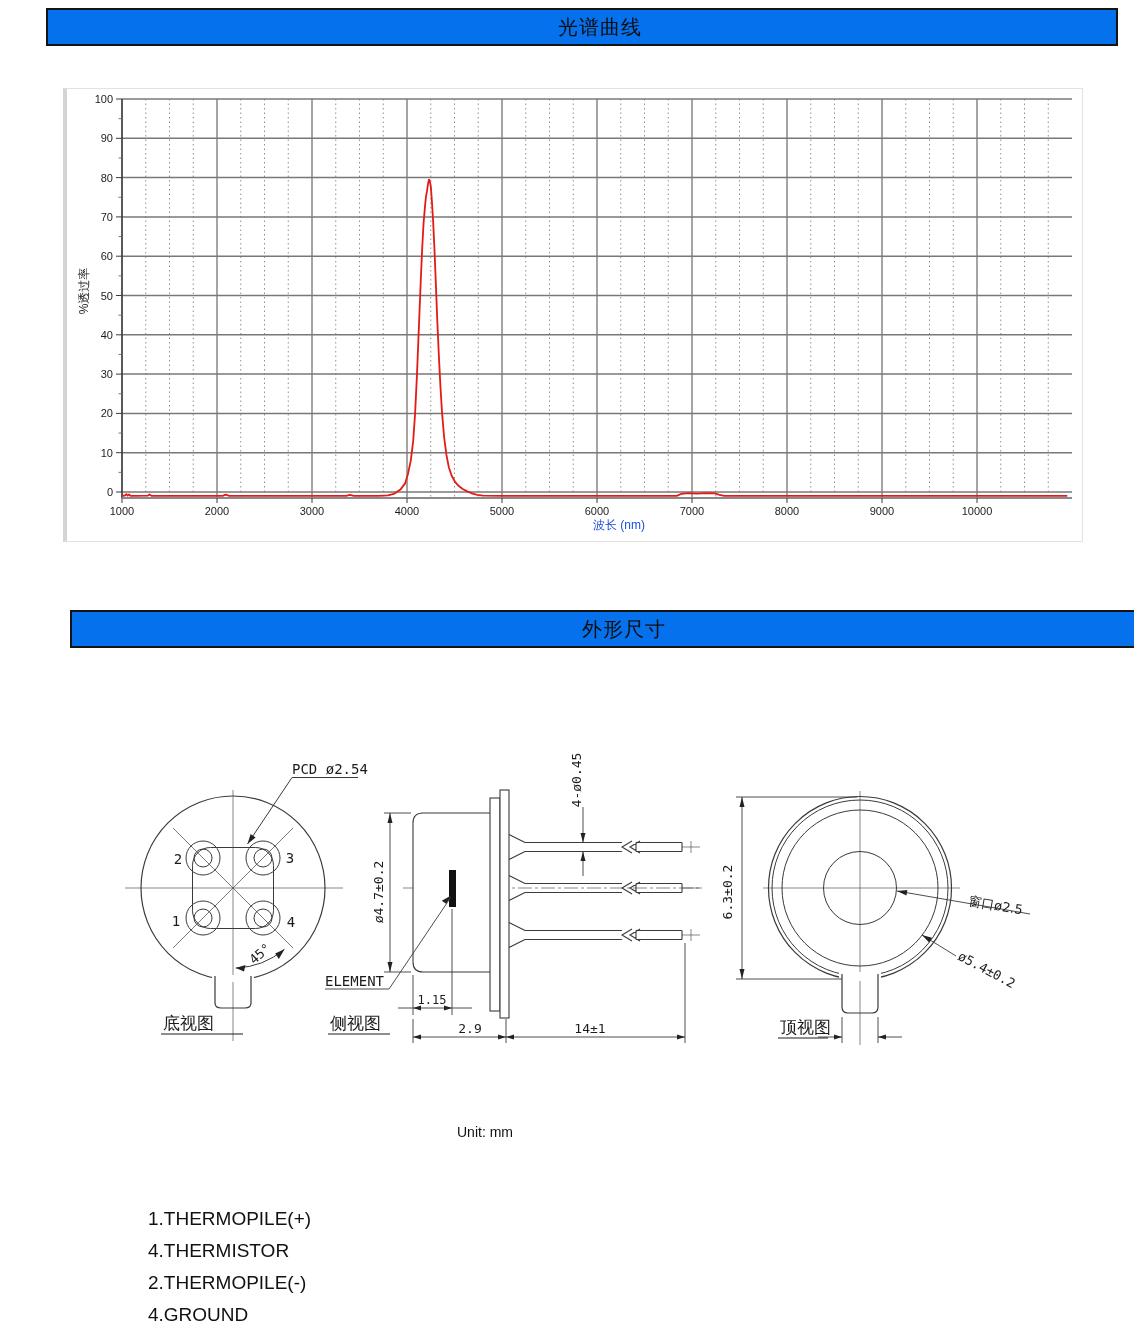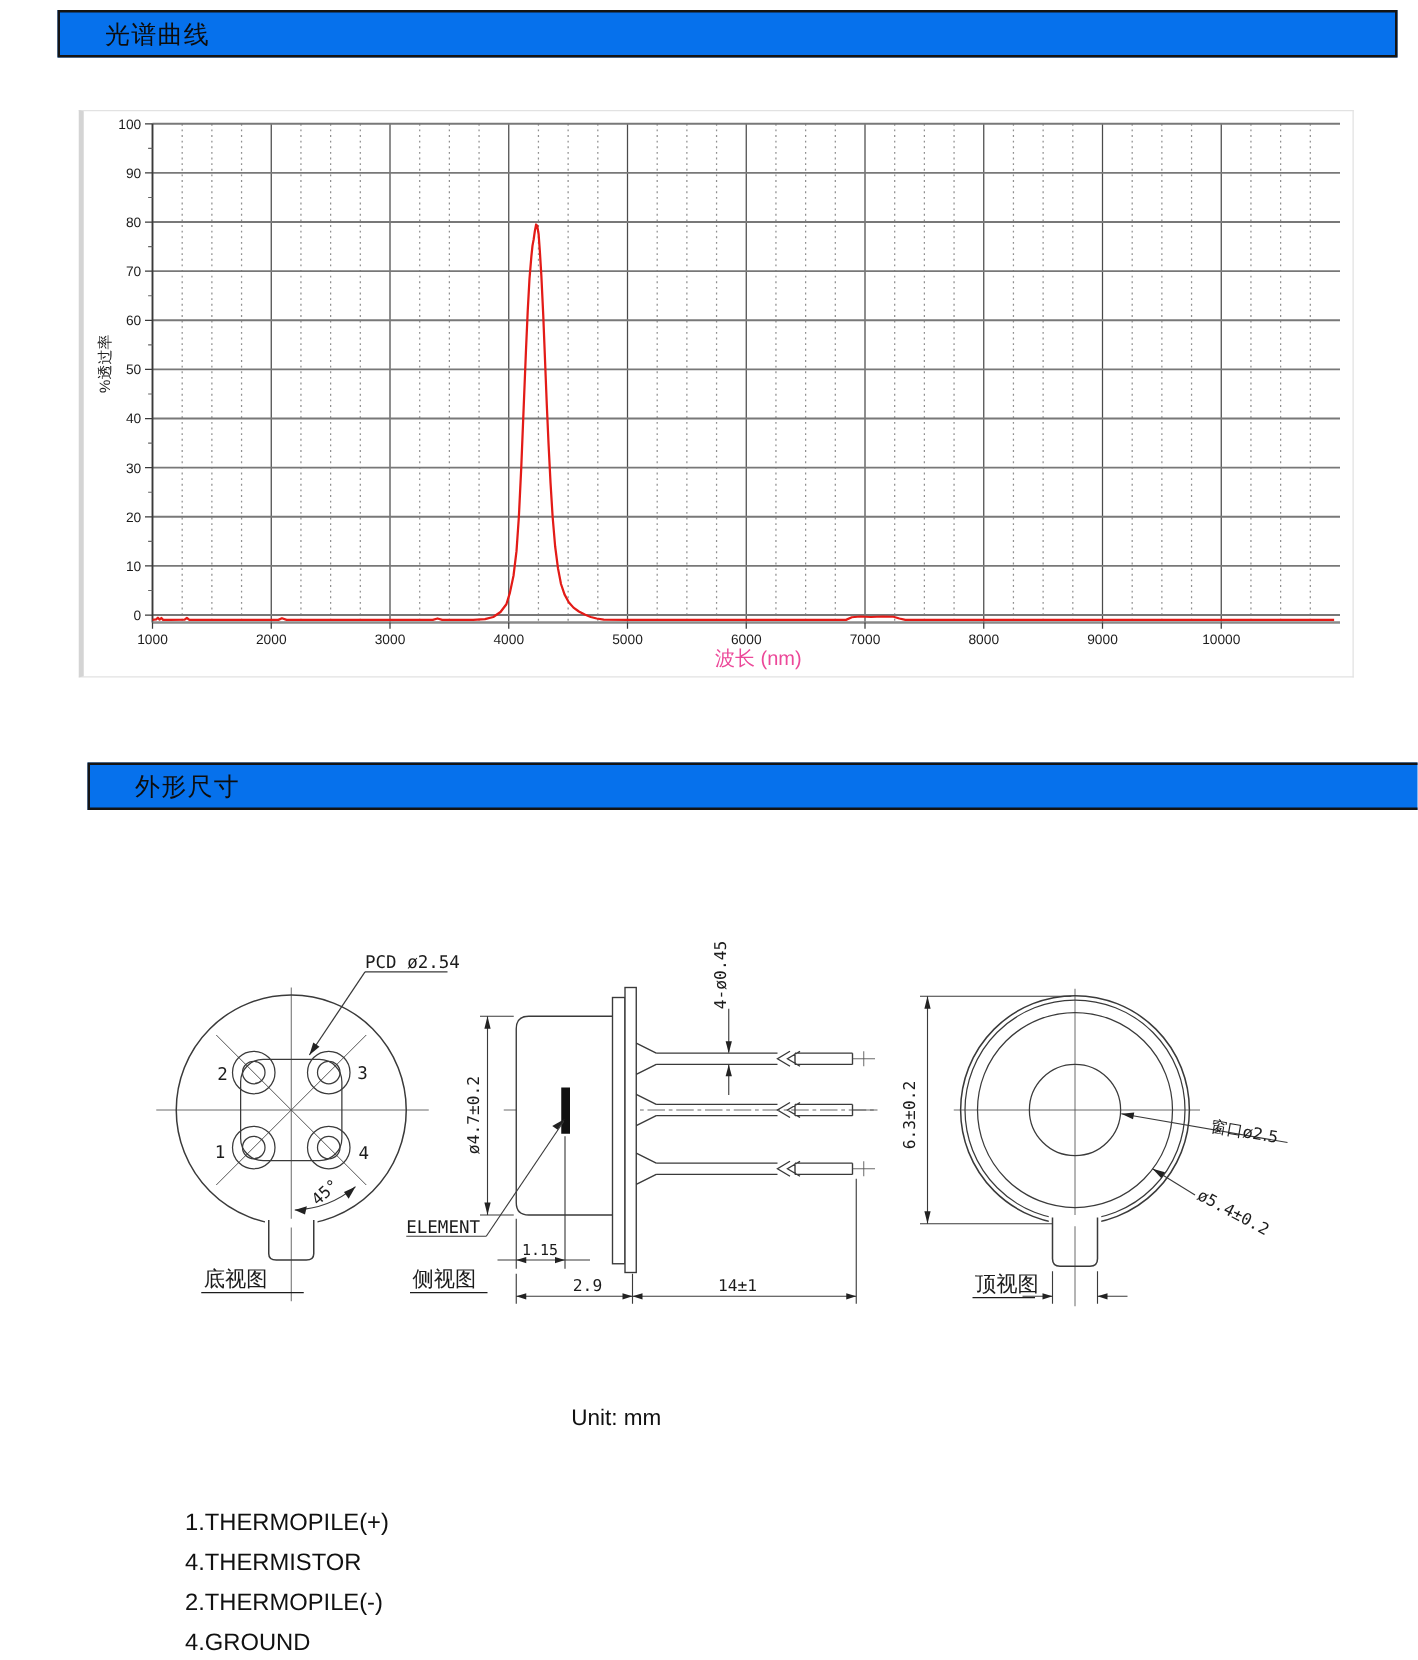--- a/index.html
+++ b/index.html
@@ -3,44 +3,44 @@
 <meta charset="utf-8">
 <style>
   html,body{margin:0;padding:0;}
   body{
     width:1134px;height:1328px;position:relative;background:#ffffff;
     font-family:"Liberation Sans",sans-serif;color:#1a1a1a;overflow:hidden;
   }
   .section-bar{
     position:absolute;left:46px;width:1072px;height:38px;
     background:#0671ec;border:2px solid #141414;box-sizing:border-box;
-    display:flex;align-items:center;
+    display:flex;align-items:center;justify-content:center;
   }
   .section-bar .bar-title{
     font-family:"Liberation Serif",serif;font-size:20px;color:#0d0d0d;
     padding-left:36px;letter-spacing:1px;
   }
   #bar-spectral{top:8px;}
   #bar-outline{top:610px;margin-left:24px;}
   .chart-box{
     position:absolute;left:63px;top:88px;width:1015px;height:452px;
     background:#ffffff;border:1px solid #e2e2e2;border-left:4px solid #d4d4d4;
     box-sizing:content-box;
   }
   .chart-box svg{position:absolute;left:0;top:0;}
   .axis-title-y{
     position:absolute;left:-26px;top:195px;width:84px;height:14px;
     font-size:12px;color:#222;text-align:center;transform:rotate(-90deg);
   }
   .axis-title-x{
-    position:absolute;left:505px;top:428px;font-size:16px;color:#ec4899;
+    position:absolute;left:526px;top:428px;font-size:12px;color:#1d4ed8;
   }
   #outline-drawing{position:absolute;left:100px;top:745px;}
   .unit-note{
-    position:absolute;left:457px;top:1124px;font-size:18px;color:#111;
+    position:absolute;left:457px;top:1124px;font-size:14px;color:#111;
   }
   .pin-list{position:absolute;left:148px;top:1203px;}
   .pin-list .pin-line{font-size:19px;line-height:32px;color:#111;}
   text{fill:#1c1c1c;}
 </style>
 </head>
 <body>
 
 <div class="section-bar" id="bar-spectral">
   <span class="bar-title">光谱曲线</span>

